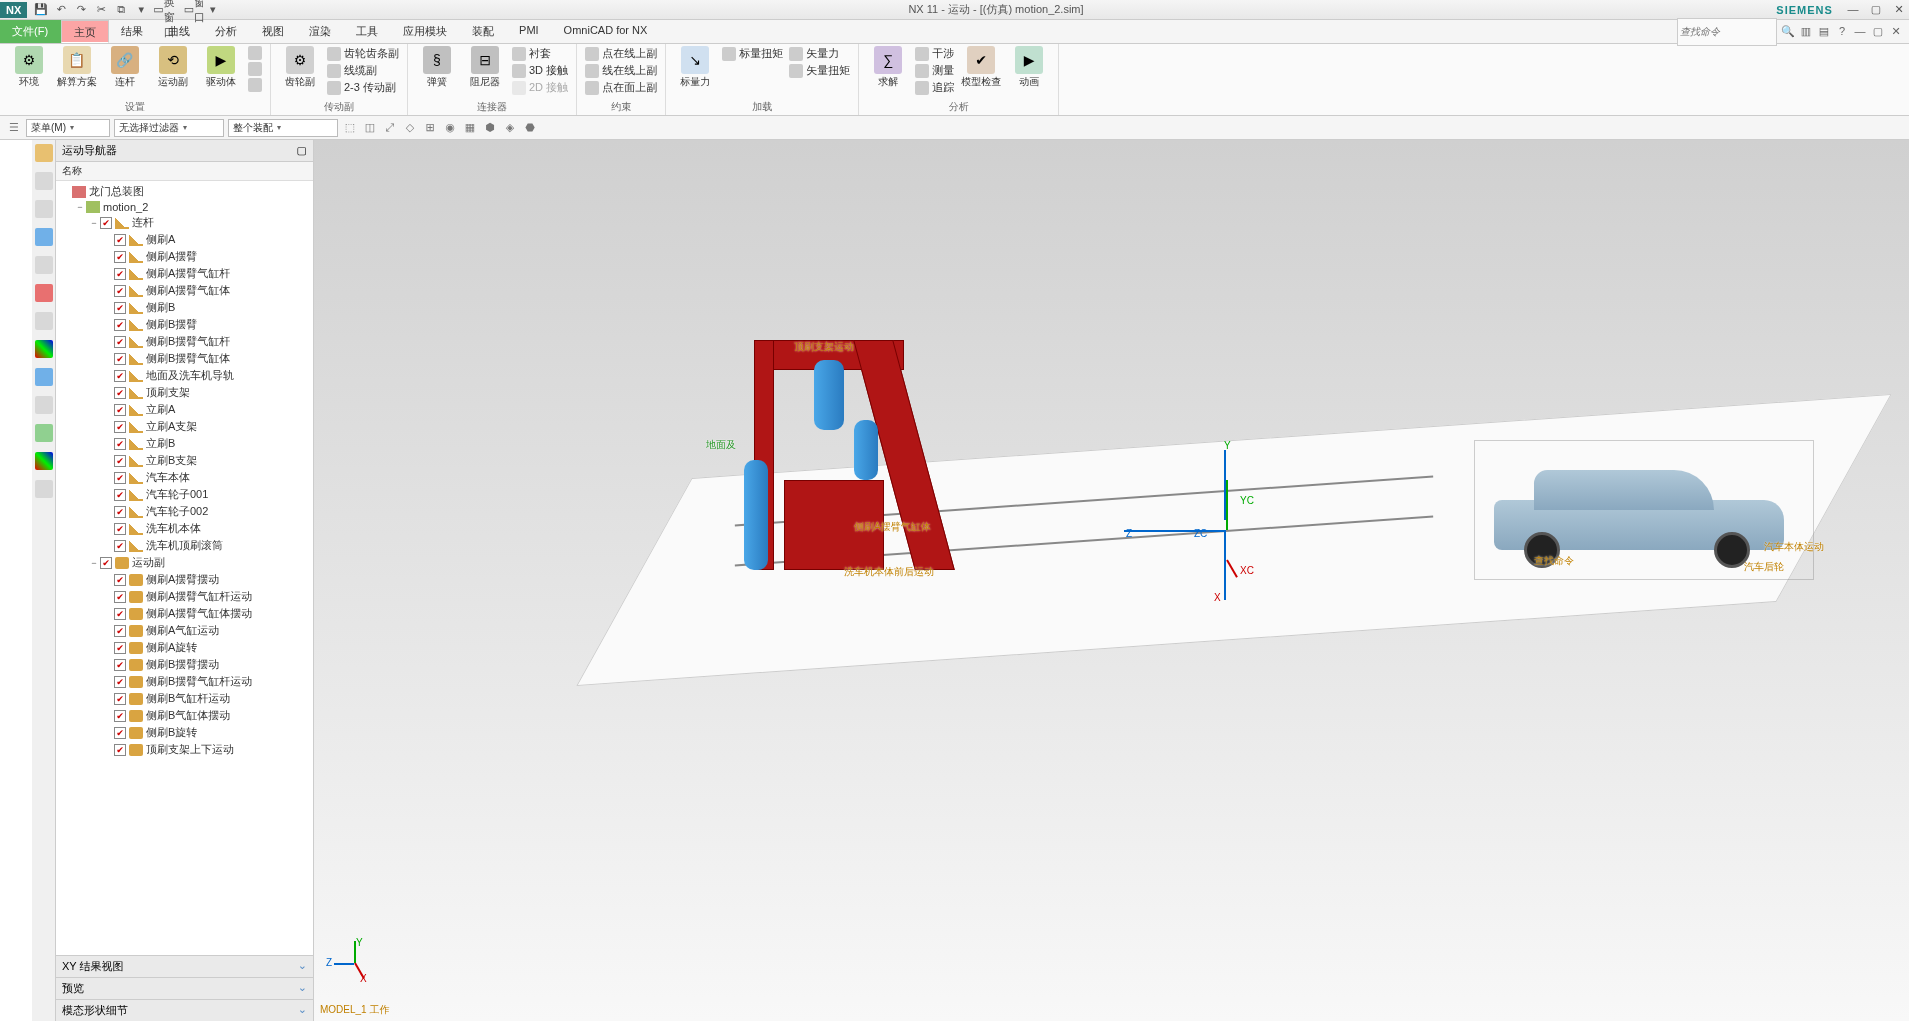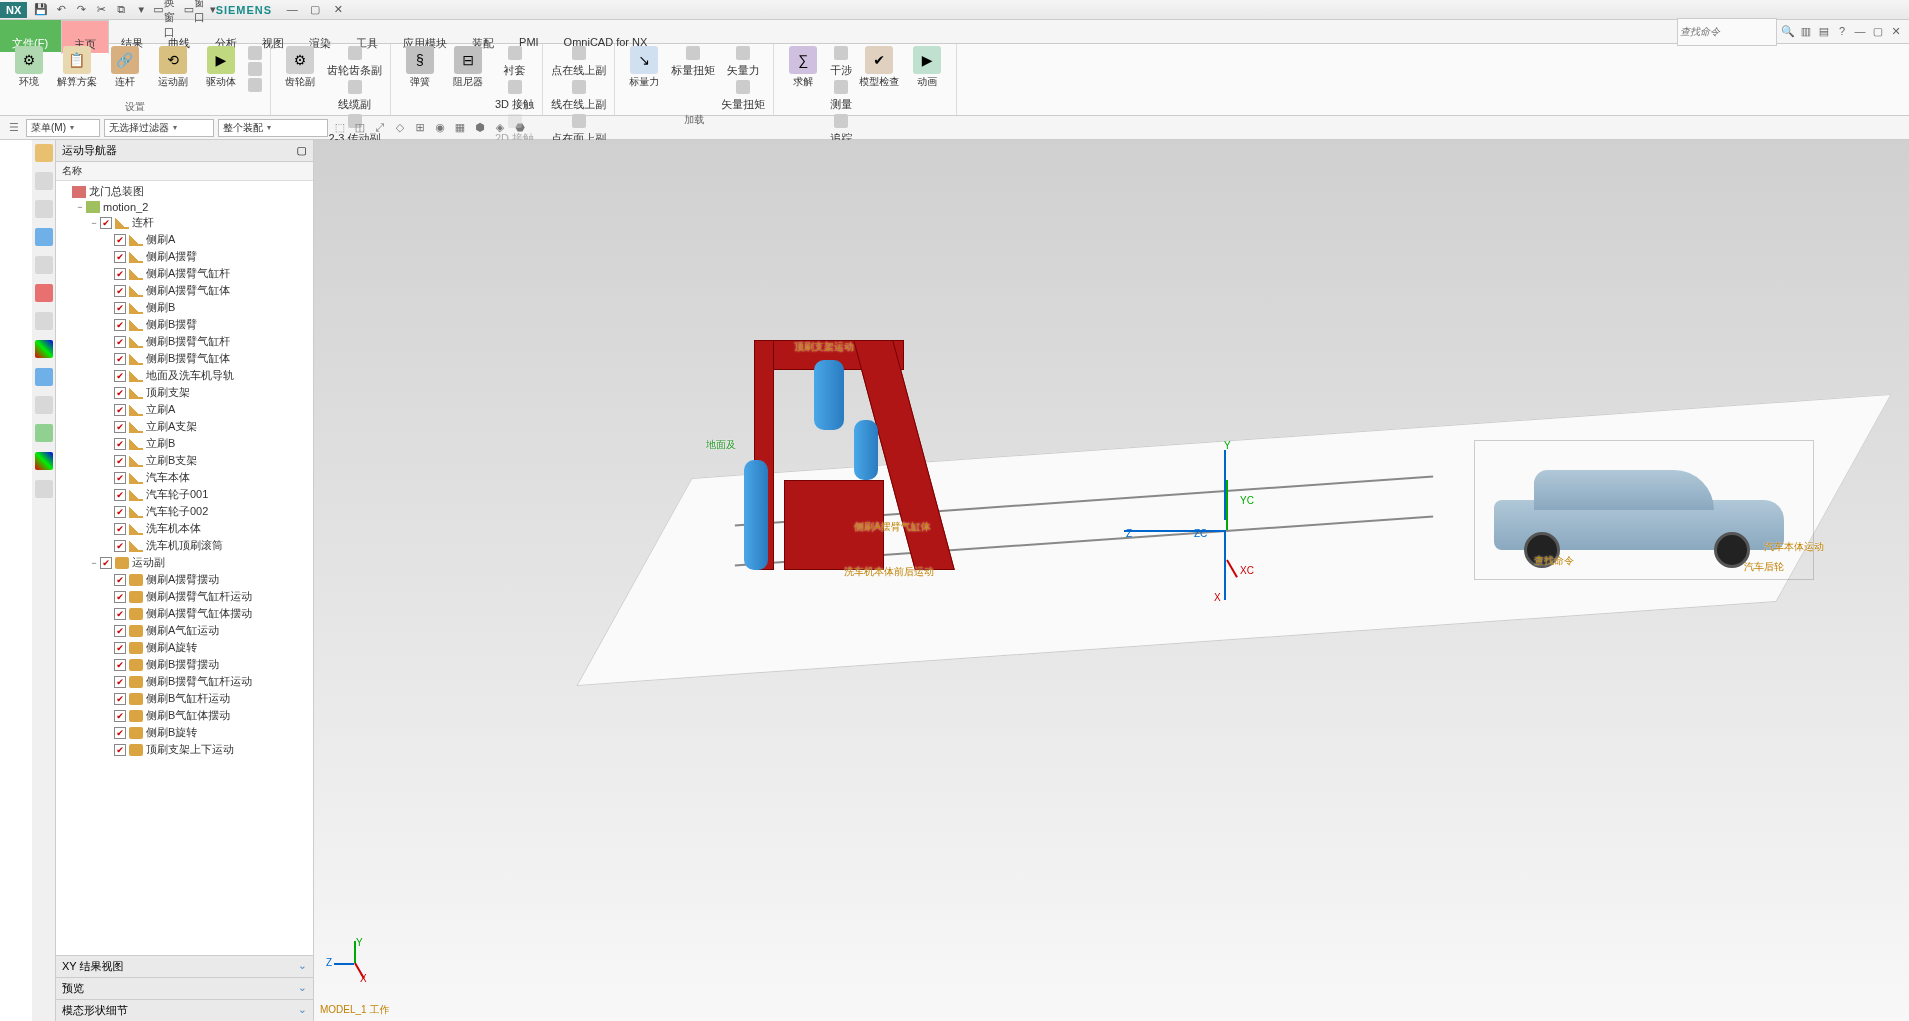--- a/index.html
+++ b/index.html
@@ -9,37 +9,37 @@
 .titlebar { height: 20px; background: linear-gradient(#f5f5f5,#e8e8e8); display: flex; align-items: center; border-bottom: 1px solid #ccc; }
 .titlebar .nx-logo { background: #2a7a7a; color: #fff; font-weight: bold; padding: 2px 6px; font-size: 11px; }
 .titlebar .qat { display: flex; gap: 4px; margin-left: 6px; align-items: center; }
 .titlebar .qat span { width: 16px; height: 16px; display: inline-flex; align-items: center; justify-content: center; color: #555; }
 .titlebar .title { flex: 1; text-align: center; color: #555; }
 .titlebar .brand { color: #1a8c8c; font-weight: bold; letter-spacing: 1px; margin-right: 10px; }
 .titlebar .winbtns span { width: 16px; height: 14px; display: inline-block; text-align: center; color: #555; margin: 0 2px; }
 
 
 .tabrow { height: 24px; background: #f5f5f5; display: flex; align-items: stretch; border-bottom: 1px solid #ccc; }
-.tabrow .tab { padding: 16px 12px; color: #333; border-right: 1px solid transparent; }
+.tabrow .tab { padding: 4px 12px; color: #333; border-right: 1px solid transparent; }
 .tabrow .tab.file { background: #5bb85b; color: #fff; }
 .tabrow .tab.active { background: #fca5a5; border: 1px solid #ccc; border-bottom: 1px solid #fff; }
 .tabrow .search { margin-left: auto; display: flex; align-items: center; gap: 4px; padding-right: 6px; }
 .tabrow .search input { width: 100px; height: 28px; border: 1px solid #ccc; font-size: 10px; padding: 0 2px; background: #fafafa; color: #999; font-style: italic; }
 .tabrow .search .ico { width: 14px; height: 14px; display: inline-block; text-align: center; color: #666; }
 
 
 .ribbon { height: 72px; background: #fafafa; border-bottom: 1px solid #ccc; display: flex; }
 .ribbon .group { border-right: 1px solid #ddd; padding: 2px 8px 0 8px; display: flex; flex-direction: column; }
 .ribbon .group .items { flex: 1; display: flex; align-items: flex-start; gap: 6px; }
 .ribbon .group .gname { text-align: center; color: #666; font-size: 10px; padding: 1px 0; }
 .ribbon .bigbtn { display: flex; flex-direction: column; align-items: center; width: 42px; }
 .ribbon .bigbtn .ico { width: 28px; height: 28px; background: #ddd; border-radius: 3px; margin-bottom: 2px; display: flex; align-items: center; justify-content: center; font-size: 14px; }
 .ribbon .bigbtn .lbl { font-size: 10px; text-align: center; color: #333; line-height: 11px; }
 .ribbon .smallcol { display: flex; flex-direction: column; gap: 2px; }
-.ribbon .smallbtn { display: flex; align-items: center; gap: 3px; font-size: 10px; color: #333; white-space: nowrap; flex-direction: column; }
+.ribbon .smallbtn { display: flex; align-items: center; gap: 3px; font-size: 10px; color: #333; white-space: nowrap; }
 .ribbon .smallbtn .sico { width: 14px; height: 14px; background: #ccc; border-radius: 2px; display: inline-block; }
 
 
 .filterbar { height: 24px; background: #f5f5f5; border-bottom: 1px solid #ccc; display: flex; align-items: center; gap: 4px; padding: 0 6px; }
 .filterbar .combo { height: 18px; border: 1px solid #bbb; background: #fff; display: flex; align-items: center; padding: 0 4px; font-size: 10px; color: #333; }
 .filterbar .combo::after { content: "▾"; margin-left: 4px; color: #666; font-size: 8px; }
 .filterbar .ico { width: 16px; height: 16px; display: inline-flex; align-items: center; justify-content: center; color: #777; font-size: 11px; }
 
 
 .main { position: absolute; top: 140px; left: 0; right: 0; bottom: 0; display: flex; padding-left: 32px; }
@@ -105,20 +105,21 @@
   <div class="qat">
     <span>💾</span>
     <span>↶</span>
     <span>↷</span>
     <span>✂</span>
     <span>⧉</span>
     <span>▾</span>
     <span style="width:auto;">▭ <span>切换窗口</span></span>
     <span style="width:auto;">▭ <span>窗口</span> ▾</span>
   </div>
+  <div class="title">NX 11 - 运动 - [(仿真) motion_2.sim]</div>
   <div class="brand">SIEMENS</div>
   <div class="winbtns">
     <span>—</span>
     <span>▢</span>
     <span>✕</span>
   </div>
 </div>
 
 <div class="tabrow">
   <div class="tab file">文件(F)</div>
@@ -309,21 +310,21 @@
           <div class="ico" style="background:#c0e0d0;">▶</div>
           <div class="lbl">动画</div>
         </div>
     </div>
     <div class="gname">分析</div>
   </div>
 </div>
 
 <div class="filterbar">
   <span class="ico">☰</span>
-  <span class="combo" style="width:74px;">菜单(M)</span>
+  <span class="combo" style="width:84px;">菜单(M)</span>
   <span class="combo" style="width:110px;">无选择过滤器</span>
   <span class="combo" style="width:110px;">整个装配</span>
   <span class="ico">⬚</span>
   <span class="ico">◫</span>
   <span class="ico">⤢</span>
   <span class="ico">◇</span>
   <span class="ico">⊞</span>
   <span class="ico">◉</span>
   <span class="ico">▦</span>
   <span class="ico">⬢</span>

